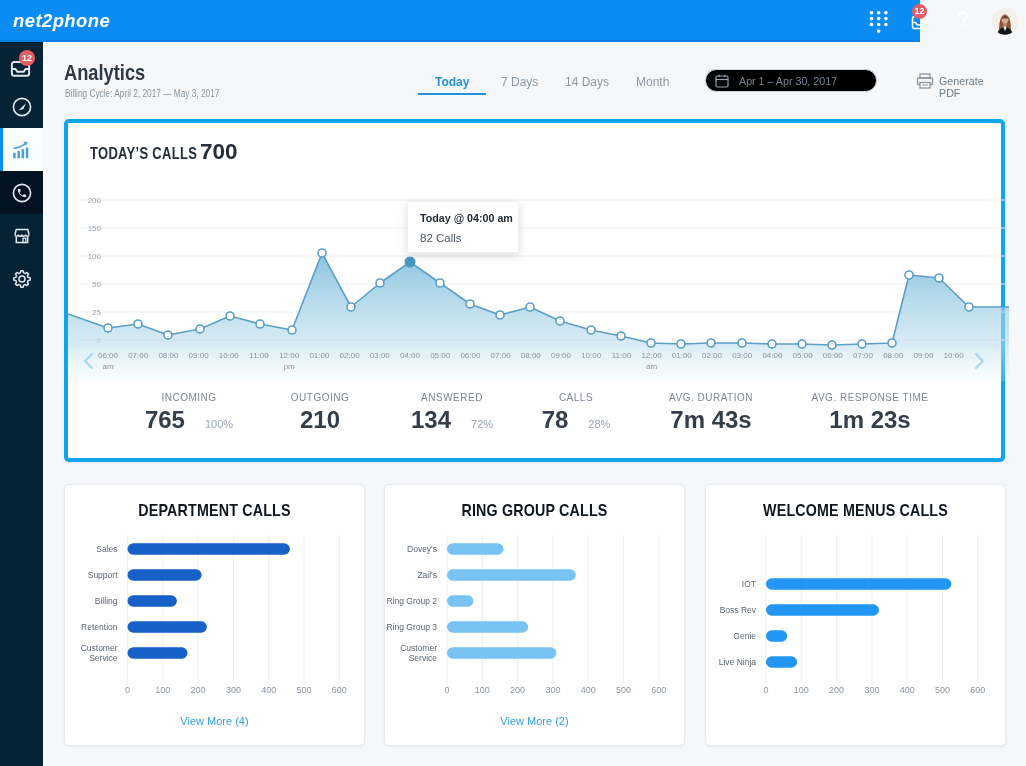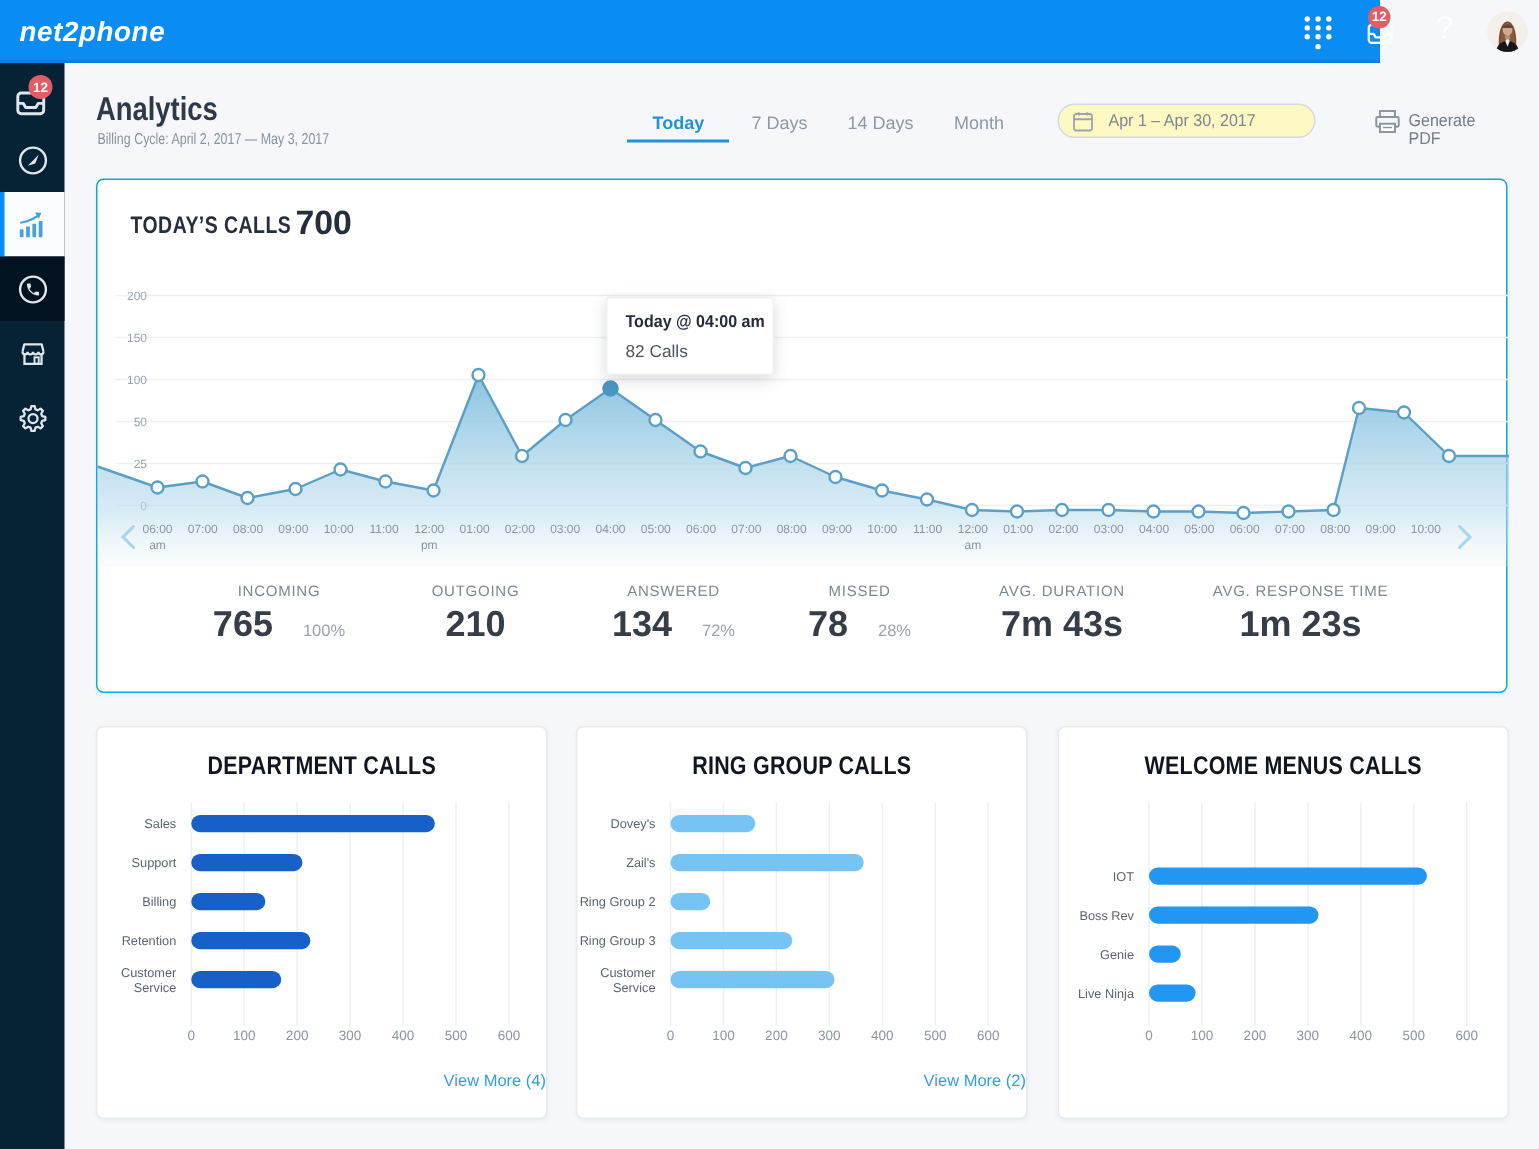--- a/index.html
+++ b/index.html
@@ -11,38 +11,38 @@
 .sideitem svg { position:absolute; left:11.5px; top:11.5px; }
 .si-active { background:#fbfcfd; border-left:3.5px solid #0a8cf5; }
 .si-dark { background:#021220; }
 .badge { position:absolute; background:#e25d66; color:#fff; font-weight:bold; border-radius:50%; text-align:center; }
 .content { position:absolute; left:0; top:0; width:954px; height:766px; background:#f5f7fa; }
 h1 { position:absolute; left:64px; top:60px; font-size:22px; color:#2e3a48; letter-spacing:0px; transform:scaleX(0.83); transform-origin:left; }
 .bcycle { position:absolute; left:65px; top:87px; font-size:10.5px; color:#8793a0; transform:scaleX(0.79); transform-origin:left; white-space:nowrap; }
 .tab { position:absolute; top:75px; font-size:12px; color:#8d99a6; }
 .tab.active { color:#2492d6; font-weight:bold; }
 .tabline { position:absolute; left:418px; top:93px; width:68px; height:2px; background:#2492d6; }
-.datepill { position:absolute; left:705px; top:69px; width:172px; height:23px; background:#fef9c3; border:1px solid #d3d9e0; border-radius:12px; }
+.datepill { position:absolute; left:705px; top:69px; width:172px; height:23px; background:#000000; border:1px solid #d3d9e0; border-radius:12px; }
 .datepill span { position:absolute; left:33px; top:5px; font-size:11.5px; color:#7b8694; transform:scaleX(0.93); transform-origin:left; }
 .genpdf { position:absolute; left:939px; top:75px; font-size:11.5px; color:#707c89; transform:scaleX(0.93); transform-origin:left; }
-.card { position:absolute; background:#fff; border:1px solid #0ea5e9; border-radius:5px; box-shadow:0 1px 3px rgba(40,60,90,0.06); }
+.card { position:absolute; background:#fff; border:4px solid #0ea5e9; border-radius:5px; box-shadow:0 1px 3px rgba(40,60,90,0.06); }
 .maincard { left:64px; top:119px; width:941px; height:343px; }
 .mctitle { position:absolute; left:22px; top:21.5px; font-size:16px; font-weight:bold; color:#242e3c; letter-spacing:0.4px; transform:scaleX(0.81); transform-origin:left; }
 .mcnum { position:absolute; left:132px; top:16px; font-size:22.5px; font-weight:bold; color:#242e3c; }
 .mainchart { position:absolute; left:0; top:0; }
 .stat { position:absolute; top:269px; text-align:center; transform:translateX(-50%); white-space:nowrap; }
 .stat .sl { font-size:10px; color:#7d8793; letter-spacing:0.5px; margin-bottom:3px; }
 .stat .sv { font-size:24px; font-weight:bold; color:#353d49; }
 .stat .sp { font-size:11px; color:#9aa3ae; font-weight:normal; margin-left:20px; }
 .tooltip { position:absolute; left:339px; top:78px; width:112px; height:52px; background:#fff; border:1px solid #f0f0f2; box-shadow:0 3px 10px rgba(50,60,80,0.18); border-radius:2px; }
 .tooltip .t1 { position:absolute; white-space:nowrap; left:12px; top:10px; font-size:11.5px; font-weight:bold; color:#222c3a; transform:scaleX(0.93); transform-origin:left; }
 .tooltip .t2 { position:absolute; white-space:nowrap; left:12px; top:30px; font-size:11.5px; color:#4a5562;text-align:center; }
 .smallcard { position:absolute; top:484px; width:301px; height:262px; background:#fff; border:1px solid #e7eaef; border-radius:5px; box-shadow:0 1px 3px rgba(40,60,90,0.06); }
 .sctitle { position:absolute; left:0; top:15.5px; width:100%; text-align:center; font-size:17px; font-weight:bold; color:#10161f; letter-spacing:0.2px; transform:scaleX(0.84); }
-.viewmore { position:absolute; left:0; top:230px; width:100%; text-align:right; font-size:11px; color:#2e9fe0; }
+.viewmore { position:absolute; left:0; top:230px; width:100%; text-align:center; font-size:11px; color:#2e9fe0; }
 </style></head>
 <body>
 <div class="content">
 <h1>Analytics</h1>
 <div class="bcycle">Billing Cycle: April 2, 2017 — May 3, 2017</div>
 <div class="tab active" style="left:435px">Today</div>
 <div class="tabline"></div>
 <div class="tab" style="left:501px">7 Days</div>
 <div class="tab" style="left:565px">14 Days</div>
 <div class="tab" style="left:636px">Month</div>
@@ -163,21 +163,21 @@
       </div>
 <div class="stat" style="left:252px">
         <div class="sl">OUTGOING</div>
         <div class="sv">210</div>
       </div>
 <div class="stat" style="left:384px">
         <div class="sl">ANSWERED</div>
         <div class="sv">134<span class="sp">72%</span></div>
       </div>
 <div class="stat" style="left:508px">
-        <div class="sl">MISSED</div>
+        <div class="sl">CALLS</div>
         <div class="sv">78<span class="sp">28%</span></div>
       </div>
 <div class="stat" style="left:643px">
         <div class="sl">AVG. DURATION</div>
         <div class="sv">7m 43s</div>
       </div>
 <div class="stat" style="left:802px">
         <div class="sl">AVG. RESPONSE TIME</div>
         <div class="sv">1m 23s</div>
       </div>

